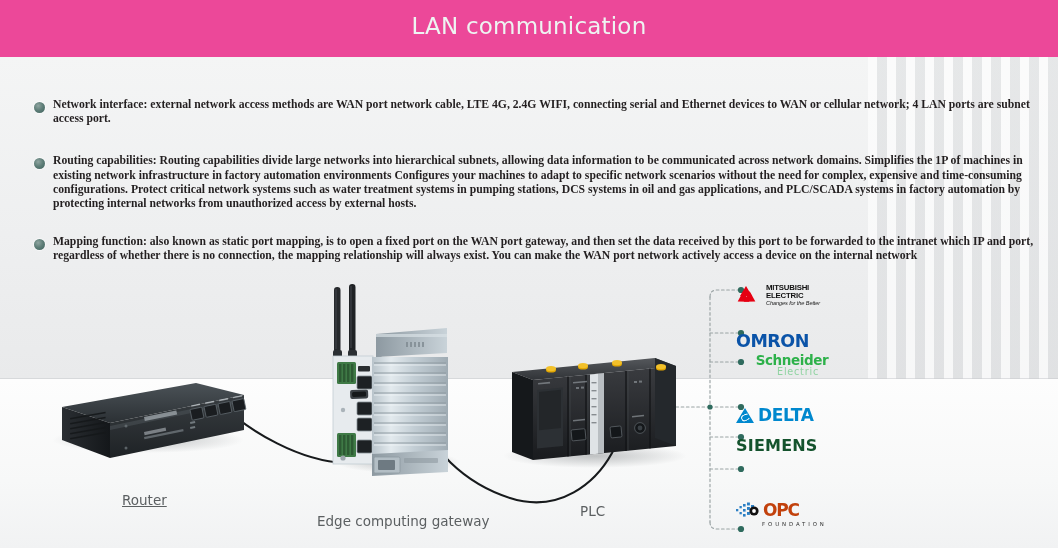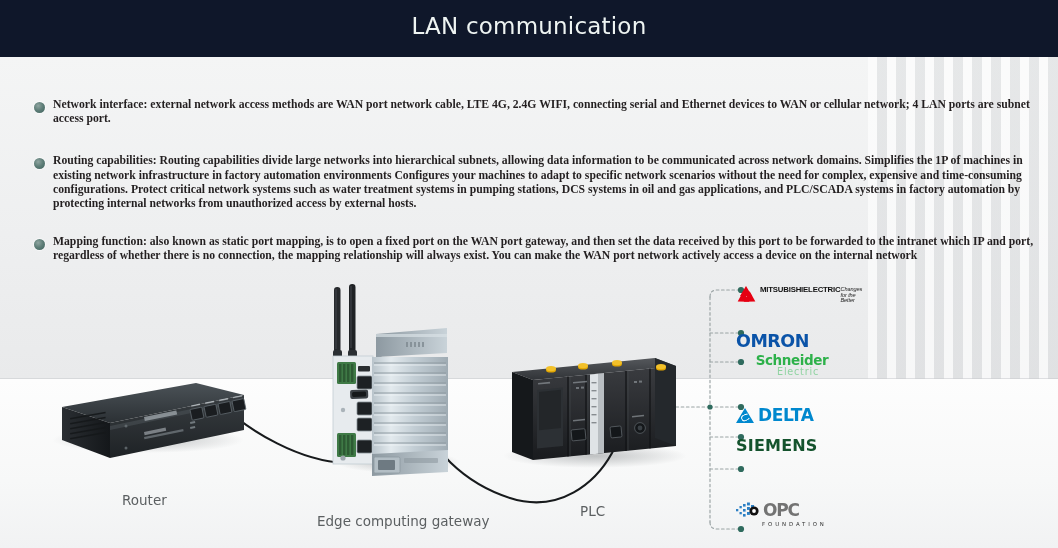--- a/index.html
+++ b/index.html
@@ -13,21 +13,21 @@
     position: relative;
     width: 1058px; height: 548px;
     overflow: hidden;
     background: #f2f3f3;
   }
 
   
   .header {
     position: absolute; left: 0; top: 0;
     width: 1058px; height: 57px;
-    background: #0f172a;
+    background: #ec4899;
     z-index: 40;
   }
   .header-title {
     position: absolute; left: 0; top: 13px; width: 1058px;
     text-align: center;
     color: #eef4f2;
     font-size: 23px;
     font-weight: 400;
     letter-spacing: .2px;
     font-family: "DejaVu Sans", sans-serif;
@@ -85,21 +85,21 @@
 
   
   .caption {
     position: absolute;
     font-family: "DejaVu Sans", sans-serif;
     font-size: 13.5px;
     color: #5b5f61;
     white-space: nowrap;
     z-index: 30;
   }
-  #cap-router  { left: 122px; top: 492px; }
+  #cap-router  { left: 122px; top: 492px; text-decoration: underline; }
   #cap-gateway { left: 317px; top: 513px; }
   #cap-plc     { left: 580px; top: 503px; }
 
   
   .brands { position: absolute; left: 736px; top: 278px; width: 120px; height: 260px; z-index: 32; }
   .brand {
     position: absolute; left: 0;
     width: 112px; height: 34px;
     display: flex; align-items: center; justify-content: flex-start;
   }
@@ -109,21 +109,21 @@
   #brand-mitsubishi { top: 0px; }
   .mi-mark { position: relative; width: 21px; height: 18px; margin-right: 3px; flex: none; }
   .mi-tri {
     position: absolute; width: 0; height: 0;
     border-left: 6.2px solid transparent; border-right: 6.2px solid transparent;
     border-bottom: 10.6px solid #e60012;
   }
   .mi-t1 { left: 4.3px; top: 0px; }
   .mi-t2 { left: 0px;  top: 8px; transform: rotate(-120deg); }
   .mi-t3 { left: 8.6px;top: 8px; transform: rotate(120deg); }
-  .mi-words { display: flex; line-height: 1; }
+  .mi-words { display: flex; flex-direction: column; line-height: 1; margin-left: 6px; }
   .mi-l1 { font-size: 7.8px; font-weight: bold; color: #111; letter-spacing: -.2px; }
   .mi-l2 { font-size: 7.8px; font-weight: bold; color: #111; letter-spacing: -.2px; }
   .mi-l3 { font-size: 5.6px; font-style: italic; color: #222; margin-top: 1.4px; letter-spacing: -.1px; }
 
   
   #brand-omron { top: 46px; align-items: center; }
   #brand-omron .brand-txt { font-size: 17.5px; font-weight: bold; color: #0a53a8; letter-spacing: -.5px; }
 
   
   #brand-schneider { top: 76px; flex-direction: column; align-items: center; }
@@ -153,21 +153,21 @@
 
   
   #brand-mqtt { top: 182px; }
   .mq-mark { position: relative; width: 17px; height: 16px; margin-right: 1px; flex: none; }
   #brand-mqtt .brand-txt { font-size: 18px; font-weight: bold; color: #5a1846; letter-spacing: -.6px; }
 
   
   #brand-opc { top: 222px; flex-direction: column; align-items: flex-start; }
   .opc-row { display: flex; align-items: center; }
   .opc-dots { position: relative; width: 26px; height: 17px; margin-right: 1px; flex: none; }
-  .opc-word { font-size: 17px; font-weight: bold; color: #737373; letter-spacing: -1.2px; font-family:"DejaVu Sans",sans-serif; }
+  .opc-word { font-size: 17px; font-weight: bold; color: #c2410c; letter-spacing: -1.2px; font-family:"DejaVu Sans",sans-serif; }
   .opc-sub { font-size: 5.4px; letter-spacing: 2.9px; color: #333; margin-left: 26px; margin-top: 1px; font-family:"DejaVu Sans",sans-serif; }
 </style>
 </head>
 <body>
 
 <div class="slide">
 
   <div class="bg-top"></div>
   <div class="bg-stripes"></div>
   <div class="bg-bottom"></div>

